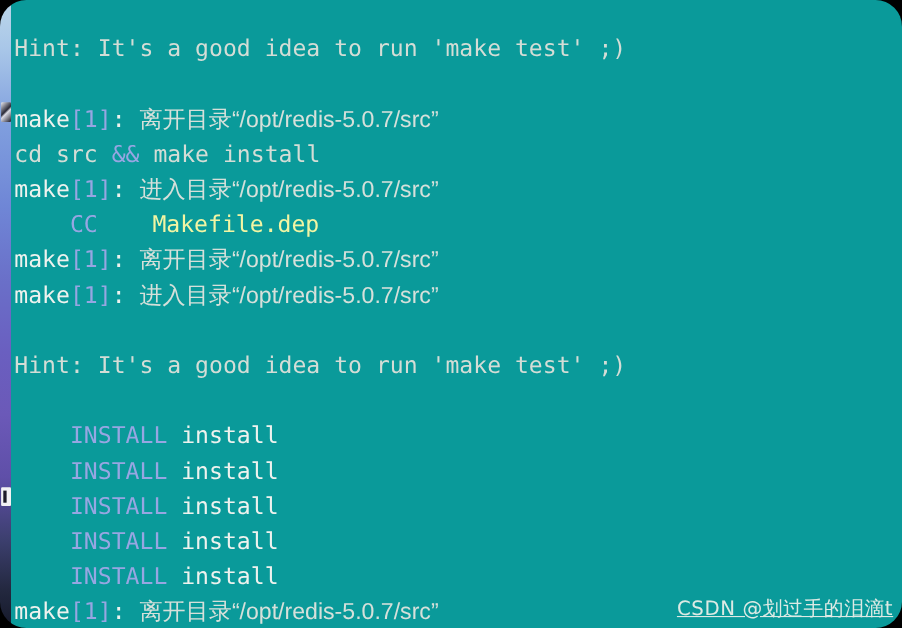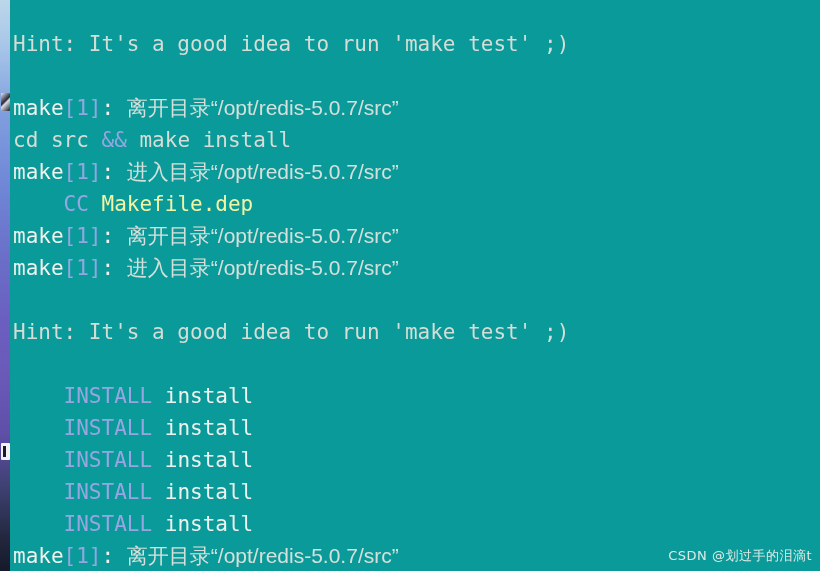--- a/index.html
+++ b/index.html
@@ -6,20 +6,21 @@
     margin: 0;
     padding: 0;
     background: #000;
   }
   #screen {
     position: relative;
     width: 820px;
     height: 571px;
     overflow: hidden;
     font-family: "DejaVu Sans Mono", "Liberation Mono", monospace;
+    border-radius: 24px;
   }
 
   
   #desktop {
     position: absolute;
     left: 0; top: 0;
     width: 10px; height: 571px;
     background: linear-gradient(to bottom,
         #bcd7ea 0%,
         #a8c6e8 8%,
@@ -81,34 +82,35 @@
   .line {
     height: 32px;
     white-space: pre;
   }
   .line.blank { color: transparent; }
 
   
   .c-white  { color: #eef2ee; margin-top: 6px; }
   .c-dim    { color: #d4ddd6; }
   .c-blue   { color: #97a6e2; }
-  .c-yellow { color: #f2f5a3; }
+  .c-yellow { color: #f2f5a3; margin-left: 37px; }
   .c-cjk    { color: #d6e0da; font-family: Liberation Sans, sans-serif; }
 
   
   #watermark {
     position: absolute;
     right: 8px;
     bottom: 6px;
     font-family: "DejaVu Sans", sans-serif;
-    font-size: 13px;
+    font-size: 18px;
     color: #e9efe9;
     letter-spacing: 0.5px;
     opacity: 0.95;
     white-space: nowrap;
+    text-decoration: underline;
   }
 </style>
 </head>
 <body>
 
 <div id="screen">
 
   <div id="desktop">
     <div id="desk-icon-1" class="desk-icon"></div>
     <div id="desk-icon-2" class="desk-icon"></div>

